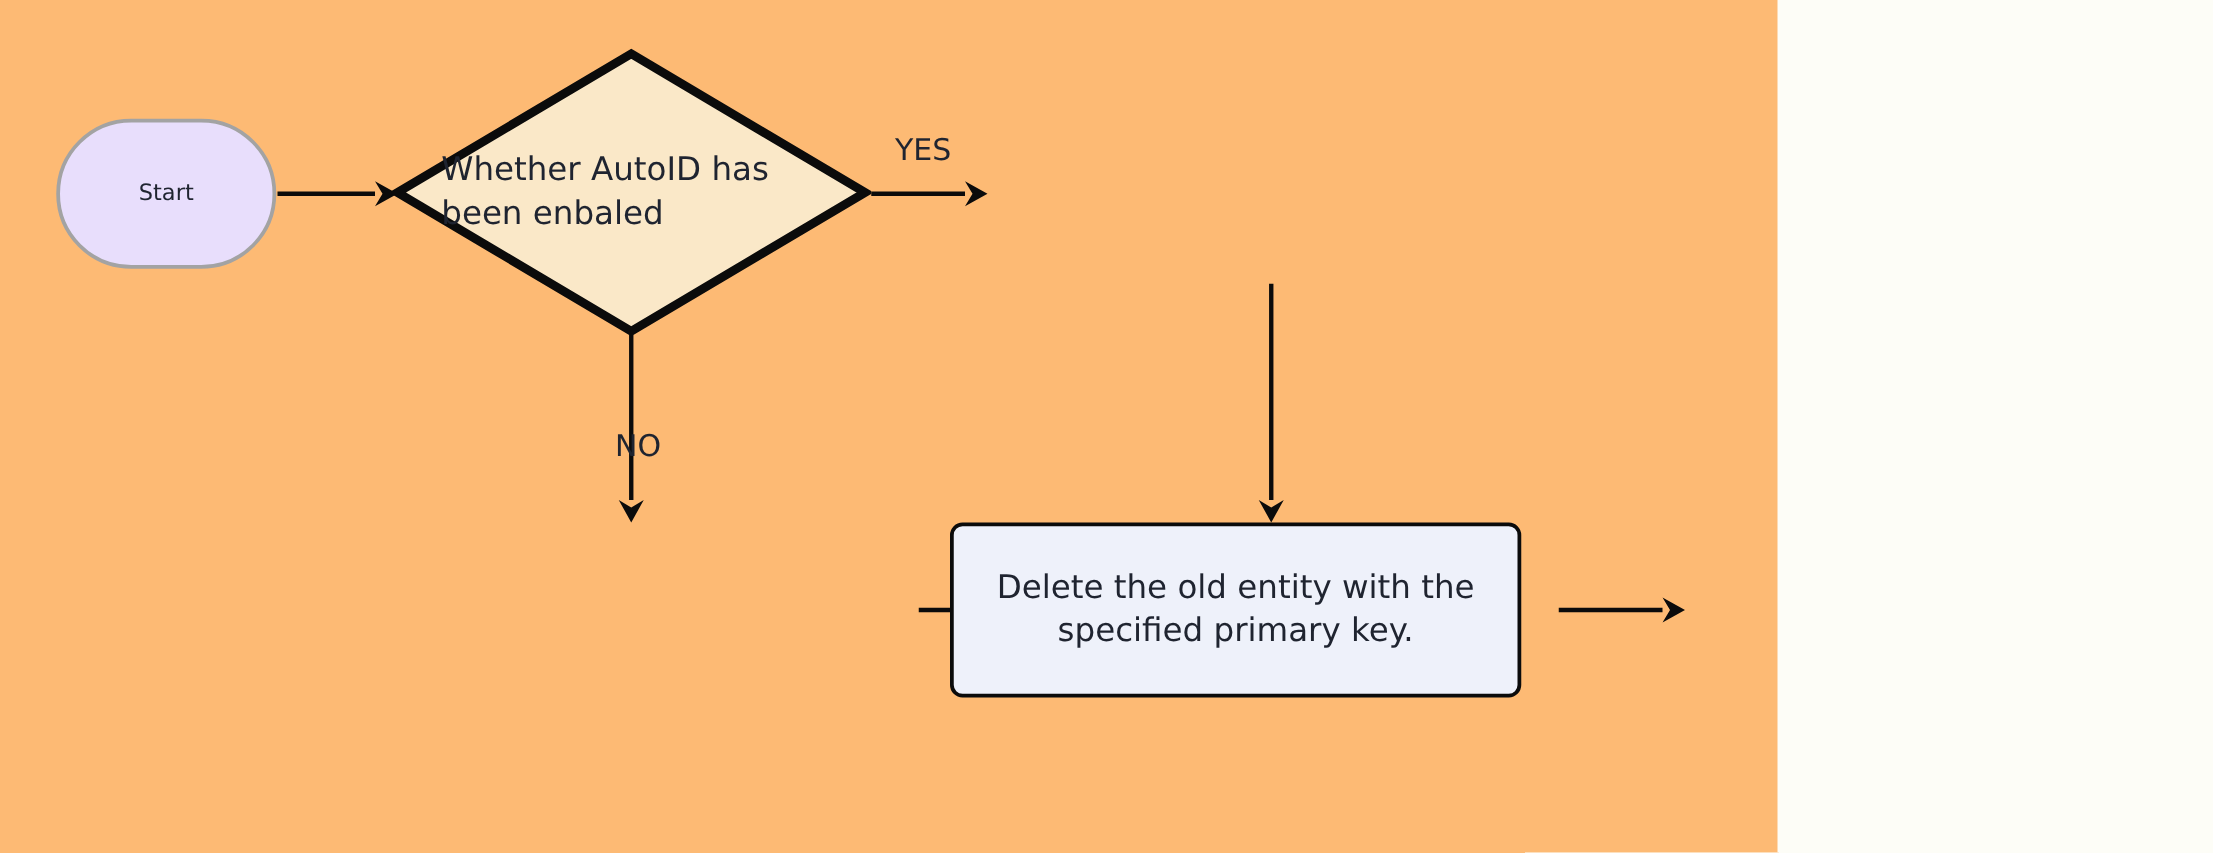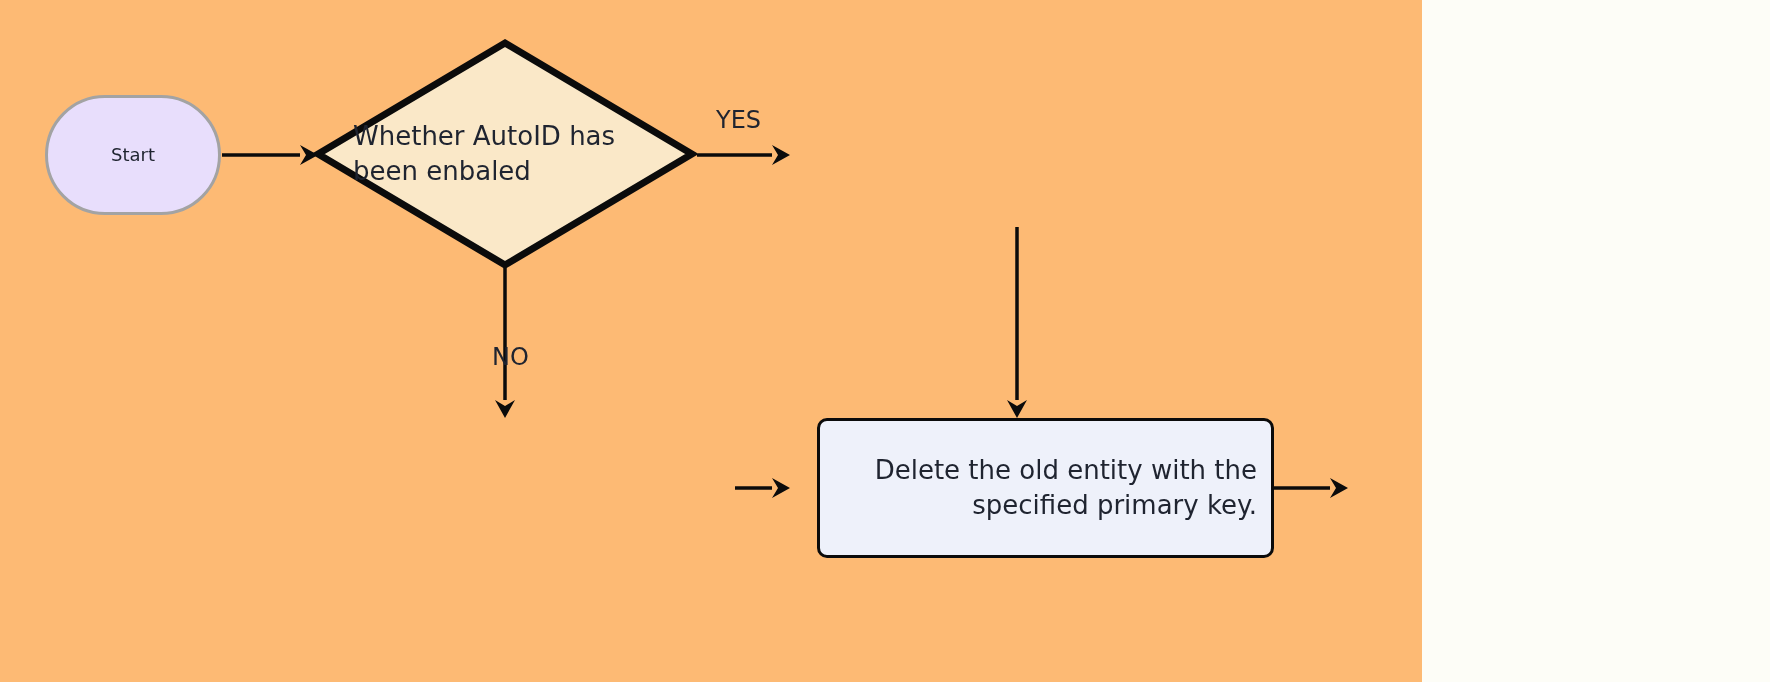--- a/index.html
+++ b/index.html
@@ -138,18 +138,18 @@
 
   <div class="decision-wrap" style="left:313px; top:38px; width:384px; height:232px;">
     <svg class="decision-shape" viewBox="0 0 384 232" preserveAspectRatio="none" xmlns="http://www.w3.org/2000/svg">
       <polygon points="192,5 379,116 192,227 5,116" fill="#fae8c8" stroke="#0b0b0b" stroke-width="7" stroke-linejoin="miter"></polygon>
     </svg>
     <div class="decision-label">Whether AutoID has been enbaled</div>
   </div>
 
 
 
-  <div class="node process" style="left:817px; top:418px; width:457px; height:140px;text-align:right;">
+  <div class="node process" style="left:760px; top:418px; width:457px; height:140px;">
     <span>Delete the old entity with the specified primary key.</span>
   </div>
 
 
 </div>
 
 </body></html>

